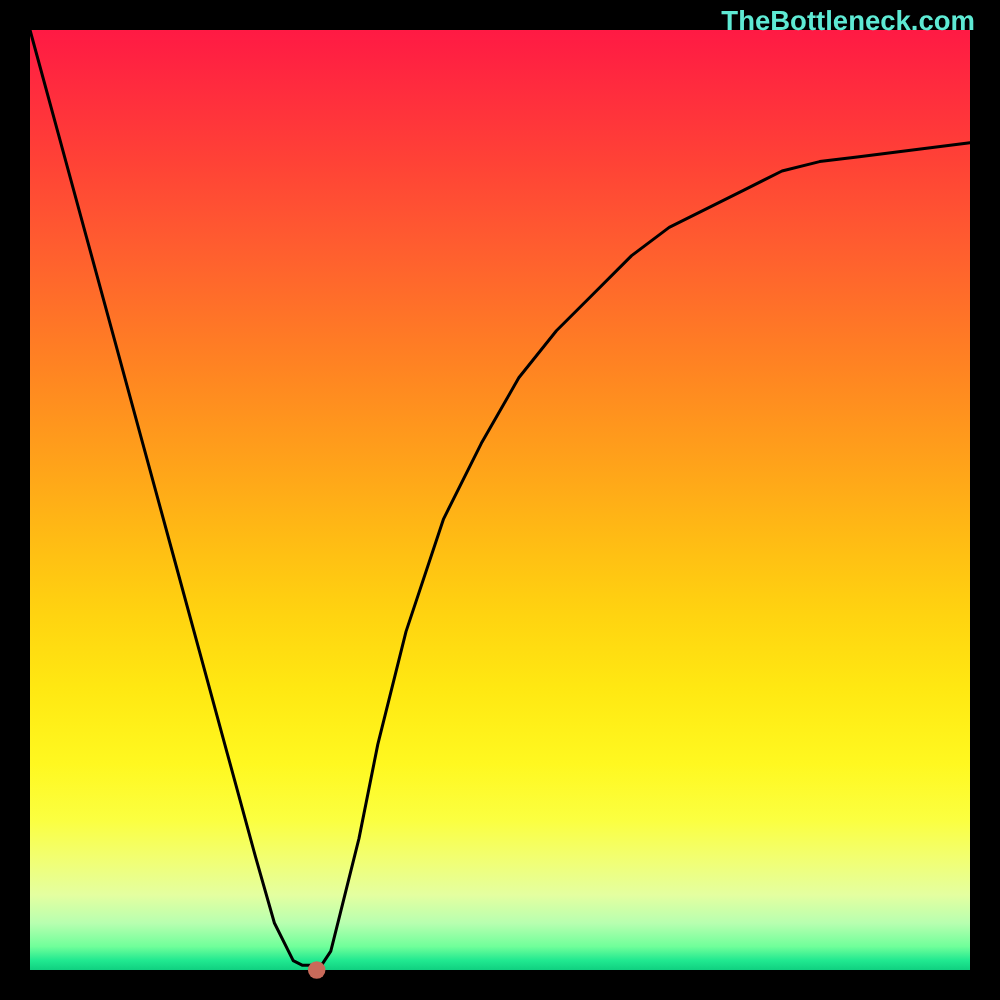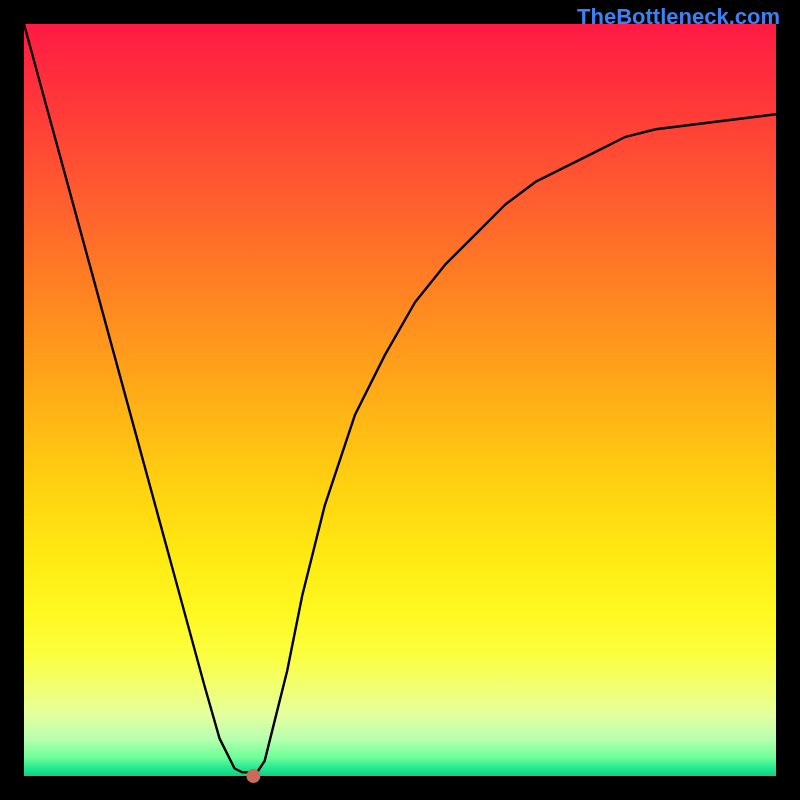--- a/index.html
+++ b/index.html
@@ -8,21 +8,21 @@
     height: 800px;
     background: #000;
     position: relative;
     font-family: Arial, Helvetica, sans-serif;
     overflow: hidden;
   }
   .watermark {
     position: absolute;
     top: 4px;
     right: 20px;
-    color: #3b82f6;
+    color: #5eead4;
     font-size: 22px;
     font-weight: bold;
     z-index: 20;
   }
   .plot-area {
     position: absolute;
     left: 24px;
     top: 24px;
     width: 752px;
     height: 752px;

